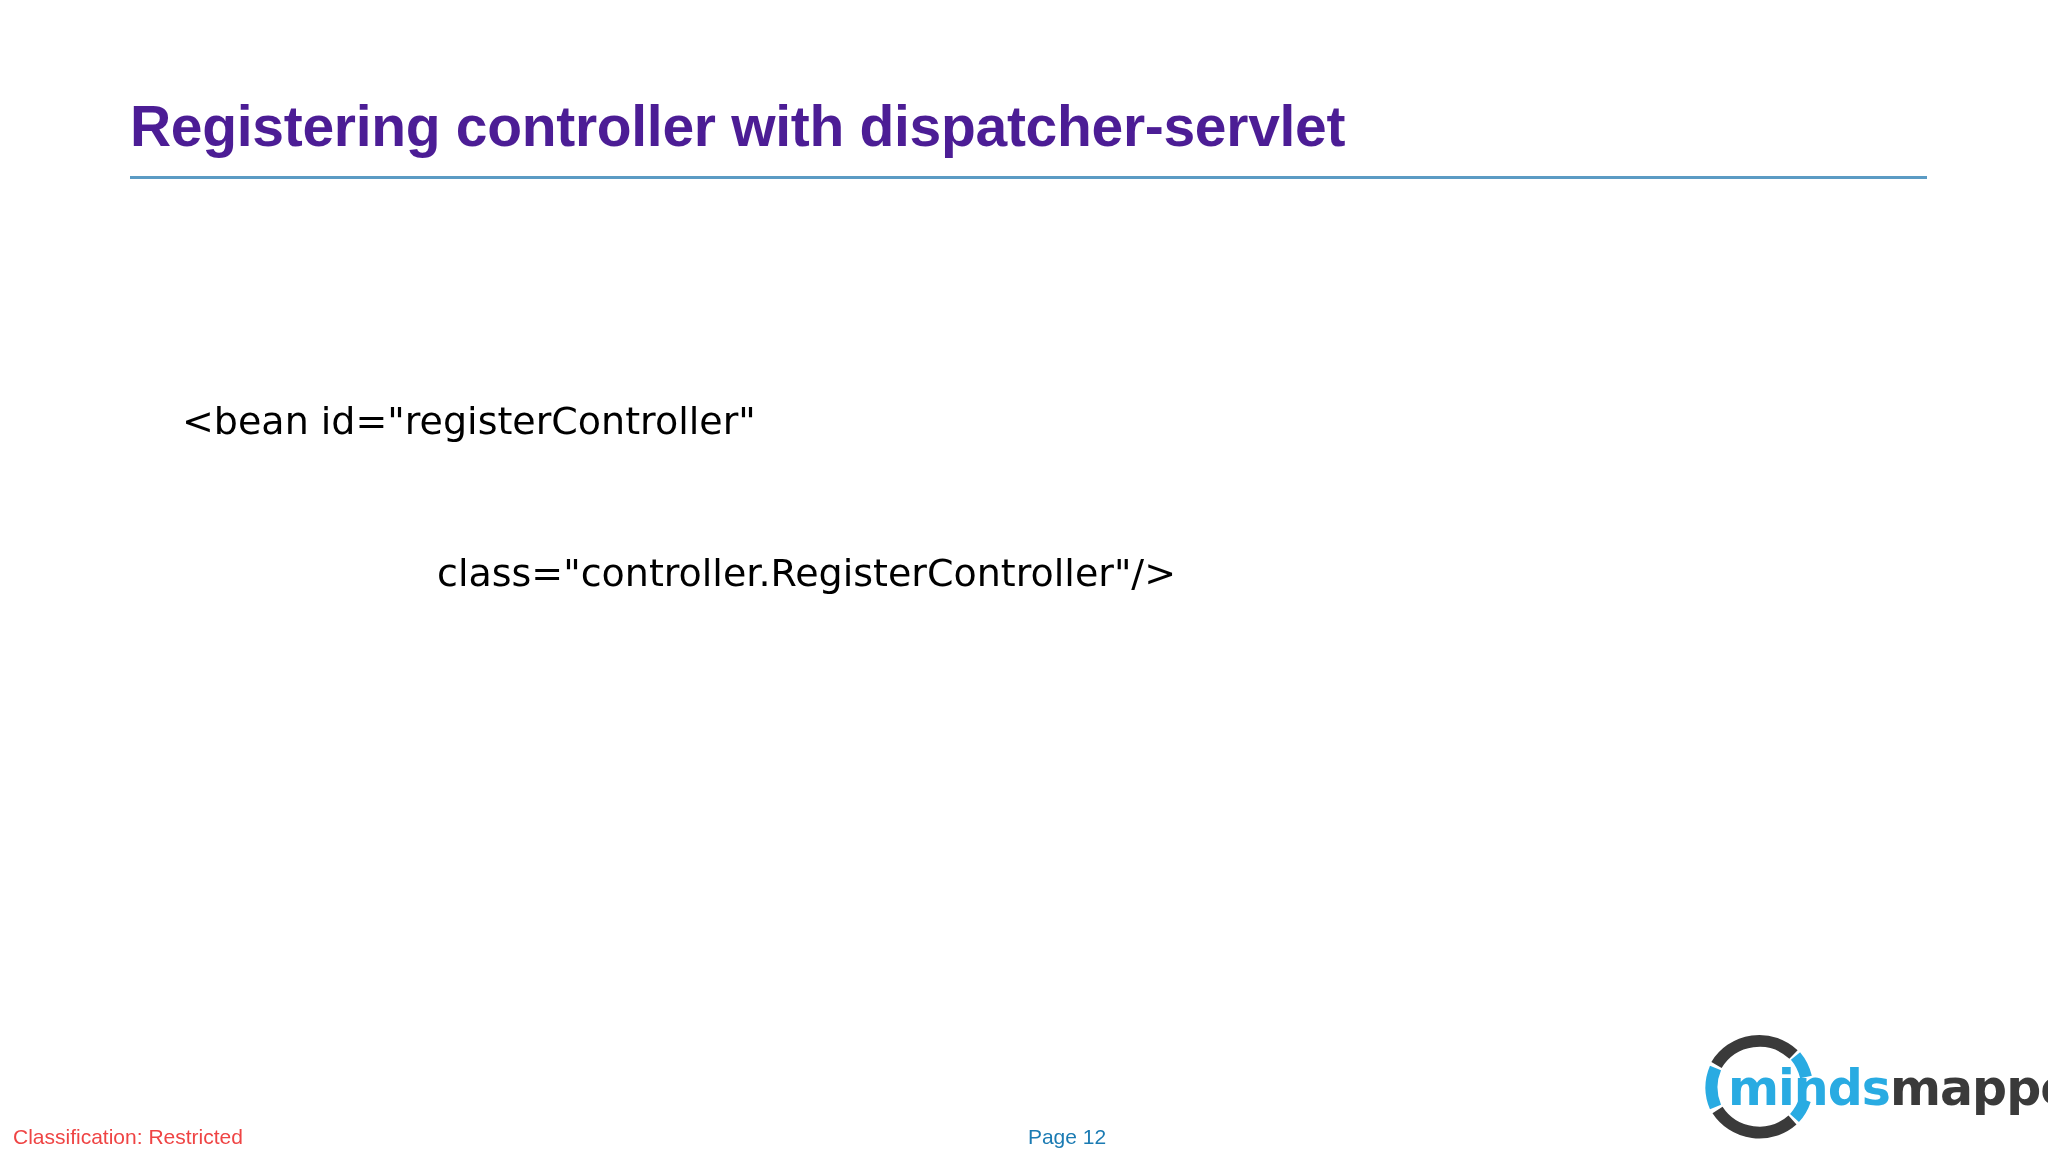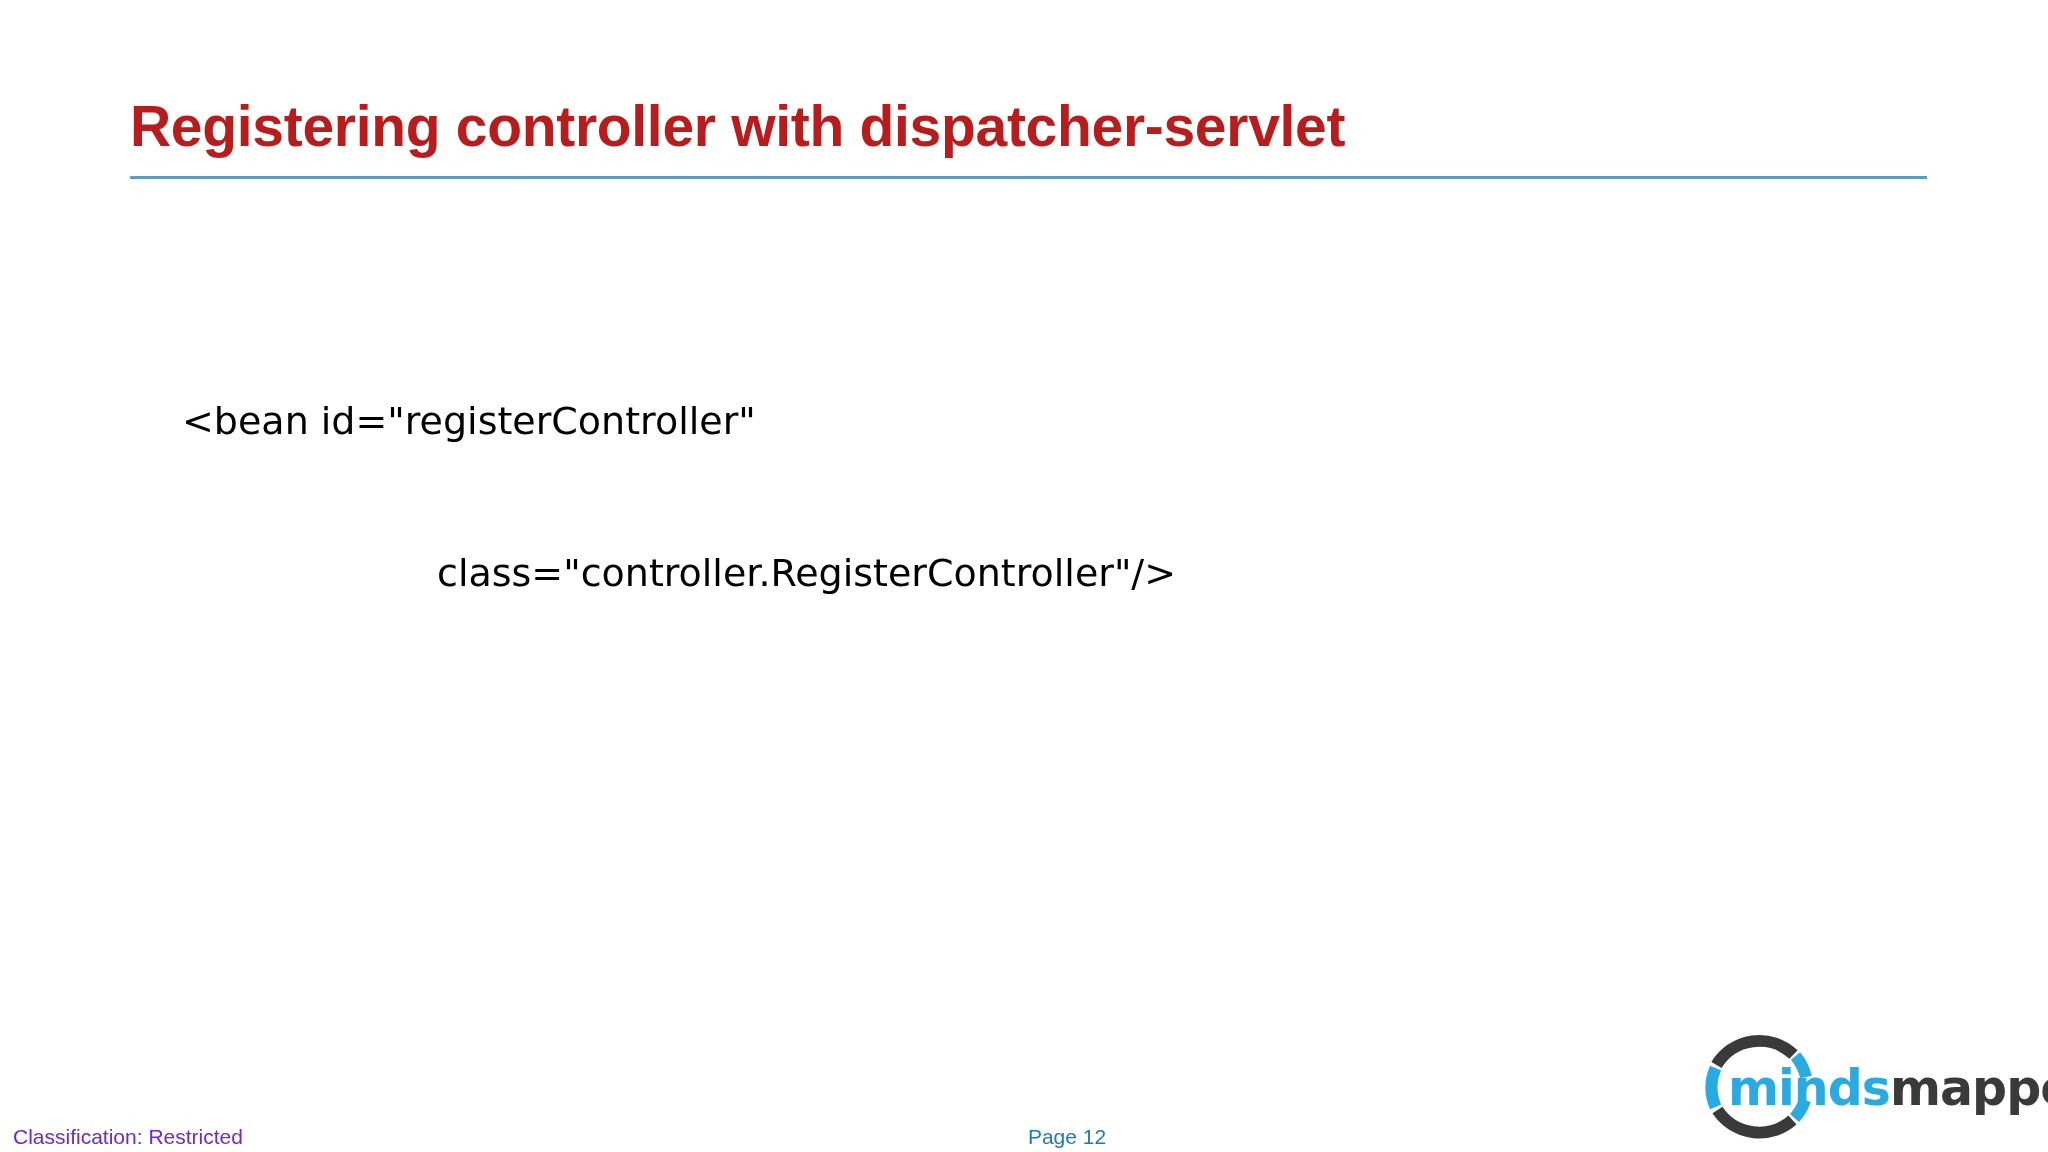--- a/index.html
+++ b/index.html
@@ -23,21 +23,21 @@
   .title-block {
     position: absolute;
     left: 130px;
     top: 96px;
     width: 1800px;
   }
   .slide-title {
     font-family: "Liberation Sans", sans-serif;
     font-size: 57px;
     font-weight: bold;
-    color: #b91c1c;
+    color: #4c1d95;
     letter-spacing: -0.3px;
     line-height: 1.08;
     white-space: nowrap;
     margin: 0;
     padding: 0;
   }
   .title-rule {
     position: absolute;
     left: 130px;
     top: 176px;
@@ -65,21 +65,21 @@
     padding-left: 255px;
   }
 
   
   .footer-classification {
     position: absolute;
     left: 13px;
     top: 1125px;
     font-family: "Liberation Sans", sans-serif;
     font-size: 21px;
-    color: #6d28d9;
+    color: #ef4444;
     white-space: nowrap;
   }
   .footer-page {
     position: absolute;
     left: 0;
     top: 1125px;
     width: 2048px;
     text-align: center;
     font-family: "Liberation Sans", sans-serif;
     font-size: 21px;

